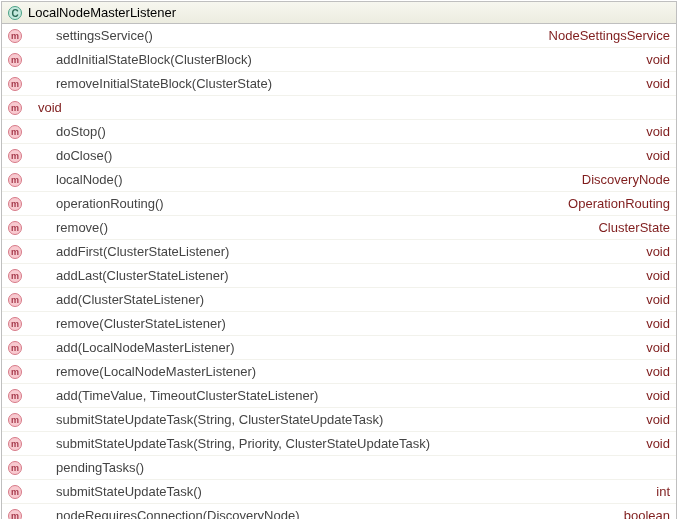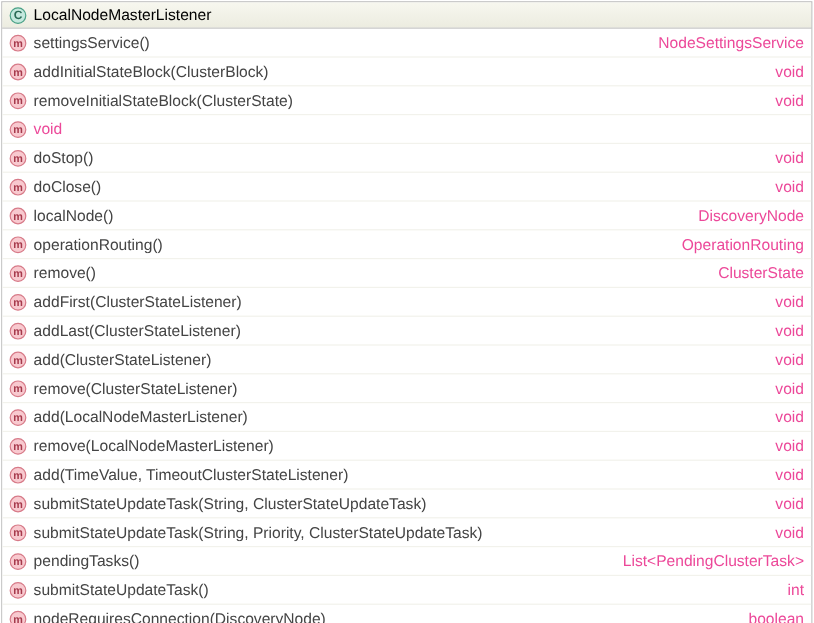--- a/index.html
+++ b/index.html
@@ -63,24 +63,26 @@
     text-align: center;
     margin-right: 6px;
     flex: 0 0 auto;
   }
   .sig {
     color: #444;
     flex: 1 1 auto;
     white-space: nowrap;
     overflow: hidden;
     text-overflow: ellipsis;
+    margin-left: 28px;
   }
   .ret {
-    color: #ec4899;
+    color: #7f1d1d;
     flex: 0 0 auto;
+    margin-left: 10px;
     white-space: nowrap;
   }
 </style>
 </head>
 <body>
 
 <div class="panel">
   <div class="header">
     <span class="class-icon">C</span>
     <span class="header-title">LocalNodeMasterListener</span>
@@ -171,21 +173,20 @@
         <span class="ret">void</span>
       </div>
       <div class="row">
         <span class="method-icon">m</span>
         <span class="sig">submitStateUpdateTask(String, Priority, ClusterStateUpdateTask)</span>
         <span class="ret">void</span>
       </div>
       <div class="row">
         <span class="method-icon">m</span>
         <span class="sig">pendingTasks()</span>
-        <span class="ret">List&lt;PendingClusterTask&gt;</span>
       </div>
       <div class="row">
         <span class="method-icon">m</span>
         <span class="sig">submitStateUpdateTask()</span>
         <span class="ret">int</span>
       </div>
       <div class="row">
         <span class="method-icon">m</span>
         <span class="sig">nodeRequiresConnection(DiscoveryNode)</span>
         <span class="ret">boolean</span>

